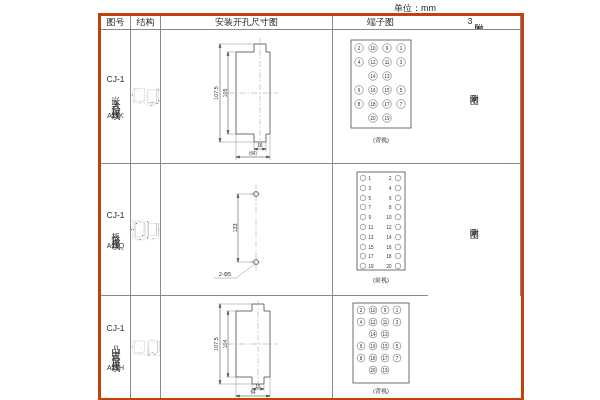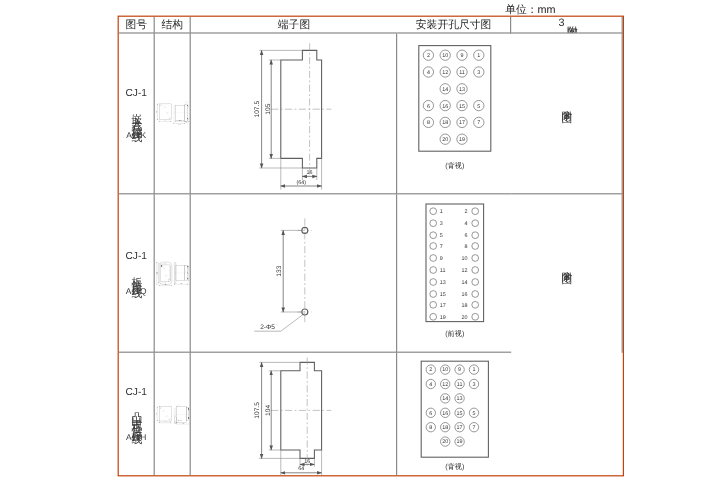--- a/index.html
+++ b/index.html
@@ -1,22 +1,22 @@
 <!DOCTYPE html>
 <html><head>
 <meta charset="utf-8">
 <style>
   html,body{margin:0;padding:0;background:#fff;}
   .page{position:relative;width:600px;height:400px;background:#fff;overflow:hidden;
         font-family:"Liberation Sans","DejaVu Sans",sans-serif;color:#333;}
-  .unit{position:absolute;top:2px;left:394px;width:96px;text-align:center;font-size:9px;color:#222;}
+  .unit{position:absolute;top:2px;left:394px;width:96px;text-align:left;font-size:9px;color:#222;}
   .tbl{position:absolute;left:98px;top:13px;display:grid;
        grid-template-columns:30px 30px 172px 95px 93px;
        grid-template-rows:14px 134px 132px 102px;
-       border:1px solid #c2410c;background:#fff;}
+       border:3px solid #c2410c;background:#fff;}
   .cell{border-right:1px solid #8a8a8a;border-bottom:1px solid #8a8a8a;
         display:flex;align-items:center;justify-content:center;overflow:hidden;}
   .last-c{border-right:none;}
   .last-r{border-bottom:none;}
   .hd{font-size:9px;color:#222;}
   .vtext{writing-mode:vertical-rl;text-orientation:upright;font-size:9px;letter-spacing:3px;line-height:1;}
   .struct{flex-direction:column;gap:5px;align-items:center;}
   .model{font-size:8.5px;}
   .code{font-size:7px;}
   svg{display:block;}
@@ -41,22 +41,22 @@
 </svg>
 
 <div class="page">
 
   <div class="unit">单位：mm</div>
 
   <div class="tbl">
 
     <div class="cell hd">图号</div>
     <div class="cell hd">结构</div>
+    <div class="cell hd">安装开孔尺寸图</div>
     <div class="cell hd last-c">端子图</div>
-    <div class="cell hd">安装开孔尺寸图</div>
 
     <div class="cell">
       <div class="vtext">附图3</div>
     </div>
     <div class="cell struct">
       <div class="model">CJ-1</div>
       <div class="vtext">嵌入式后接线</div>
       <div class="code">A11K</div>
     </div>
 

